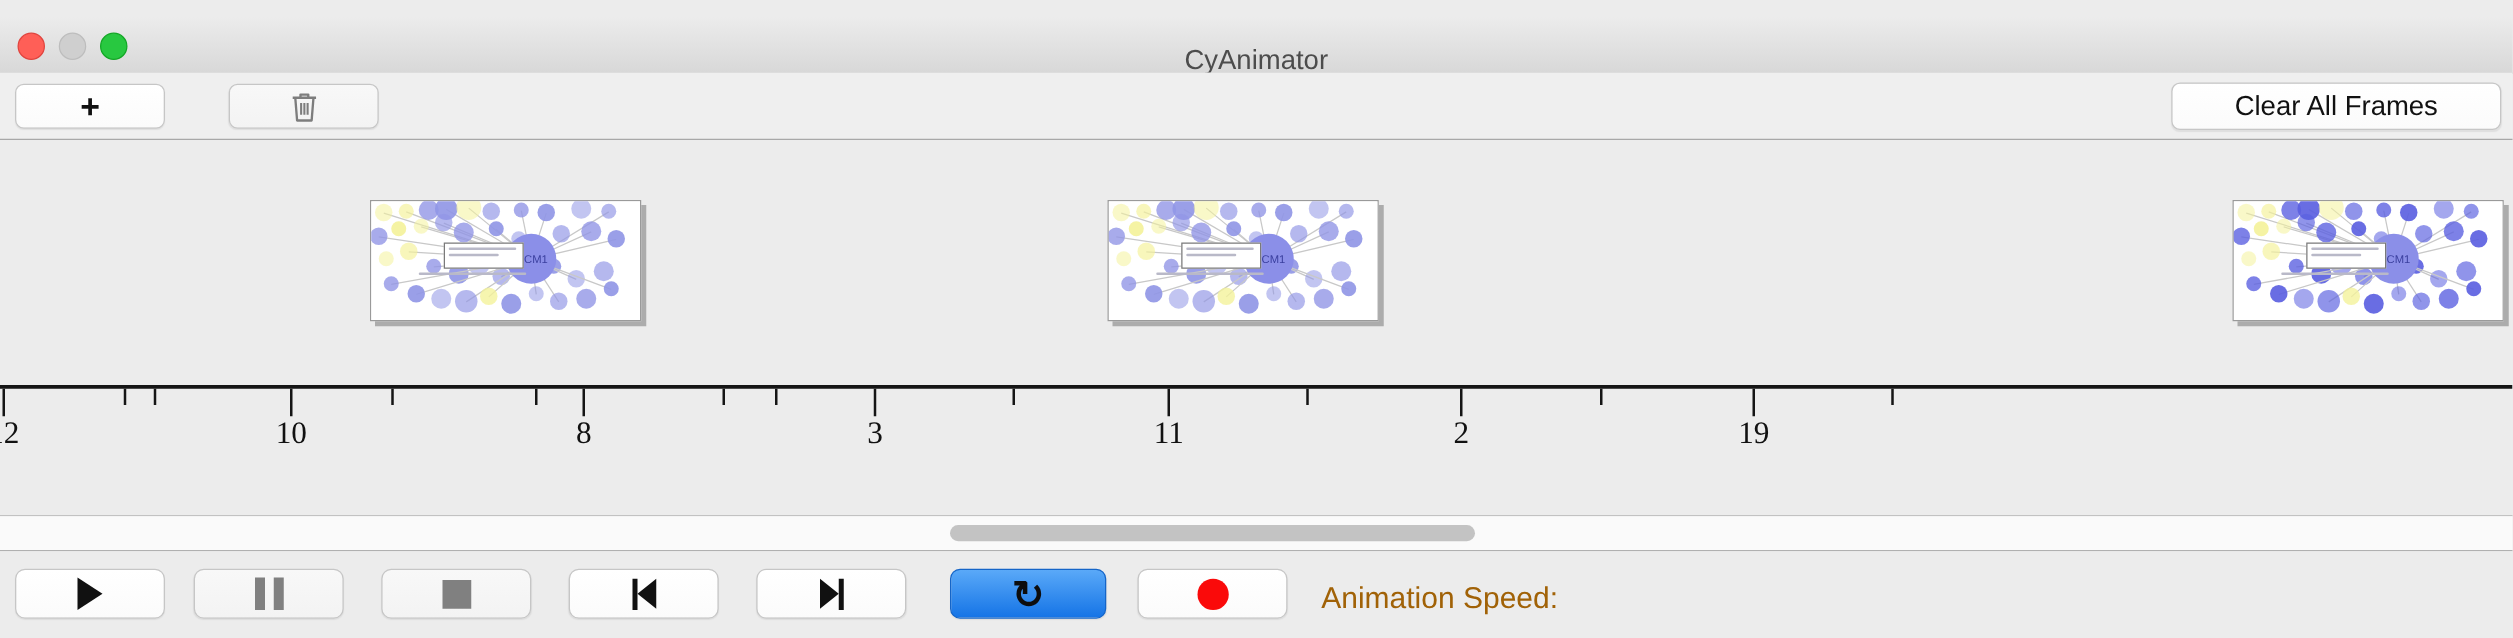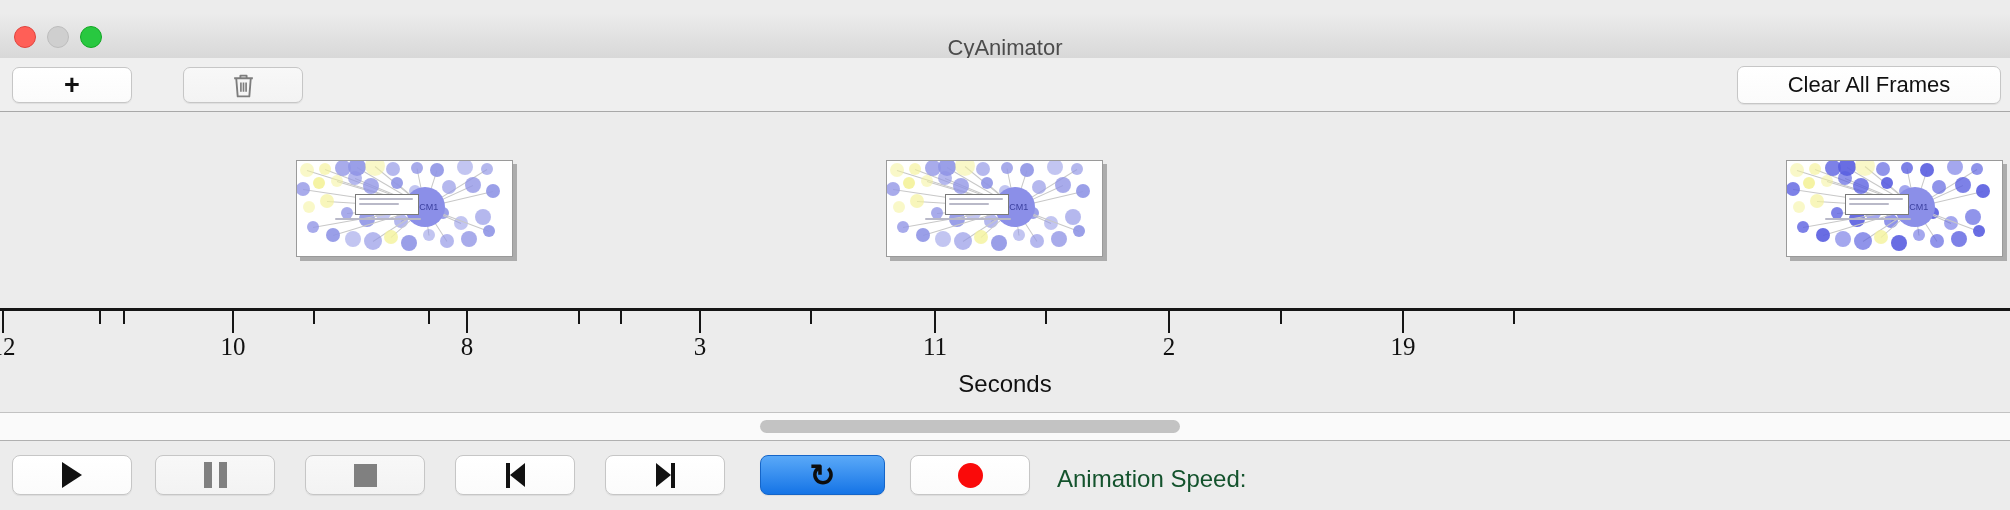--- a/index.html
+++ b/index.html
@@ -96,21 +96,21 @@
   .pause i{display:block;width:8px;height:26px;background:#808080;}
   .stop{width:23px;height:23px;background:#808080;}
   .skip{display:flex;align-items:center;}
   .skip i{display:block;width:4px;height:25px;background:#111;}
   .skip .tl{width:0;height:0;border-right:15px solid #111;
     border-top:12px solid transparent;border-bottom:12px solid transparent;}
   .skip .tr{width:0;height:0;border-left:15px solid #111;
     border-top:12px solid transparent;border-bottom:12px solid transparent;}
   .loop{font-size:31px;color:#0d0d0d;line-height:1;font-weight:bold;}
   .rec{width:25px;height:25px;border-radius:50%;background:#fa0a0a;}
-  .speed-label{position:absolute;left:1057px;top:24px;font-size:24px;color:#14532d;}
+  .speed-label{position:absolute;left:1057px;top:24px;font-size:24px;color:#a16207;}
 </style>
 </head>
 <body>
 
 <div class="app">
 
 
   <div class="titlebar">
     <div class="title">CyAnimator</div>
     <div class="lights">
@@ -386,21 +386,20 @@
             <div class="edge" style="left: 192px; top: 70px; width: 56.0487px; transform: rotate(-159.444deg);"></div>
             <div class="node" style="left: 186px; top: 64px; width: 12px; height: 12px; background: rgb(90, 95, 224); opacity: 0.91;"></div>
             <div class="hub" style="left: 108px; top: 26px; width: 40px; height: 40px;">MCM1</div>
             <div class="tooltipbox" style="left: 58px; top: 33px; width: 62px; height: 19px;"></div>
             <div class="blurline" style="left: 62px; top: 37px; width: 54px;"></div>
             <div class="blurline" style="left: 62px; top: 42px; width: 40px;"></div>
             <div class="blurline" style="left: 38px; top: 57px; width: 86px;"></div>
           </div>
         </div>
       </div>
-    <div class="axis-title">Seconds</div>
   </div>
 
   <div class="scrollarea">
     <div class="scrollthumb"></div>
   </div>
 
   <div class="playbar">
     <div id="pbtns">
         <div class="pbtn" style="left: 12px; width: 120px;">
           <div class="tri"></div>

